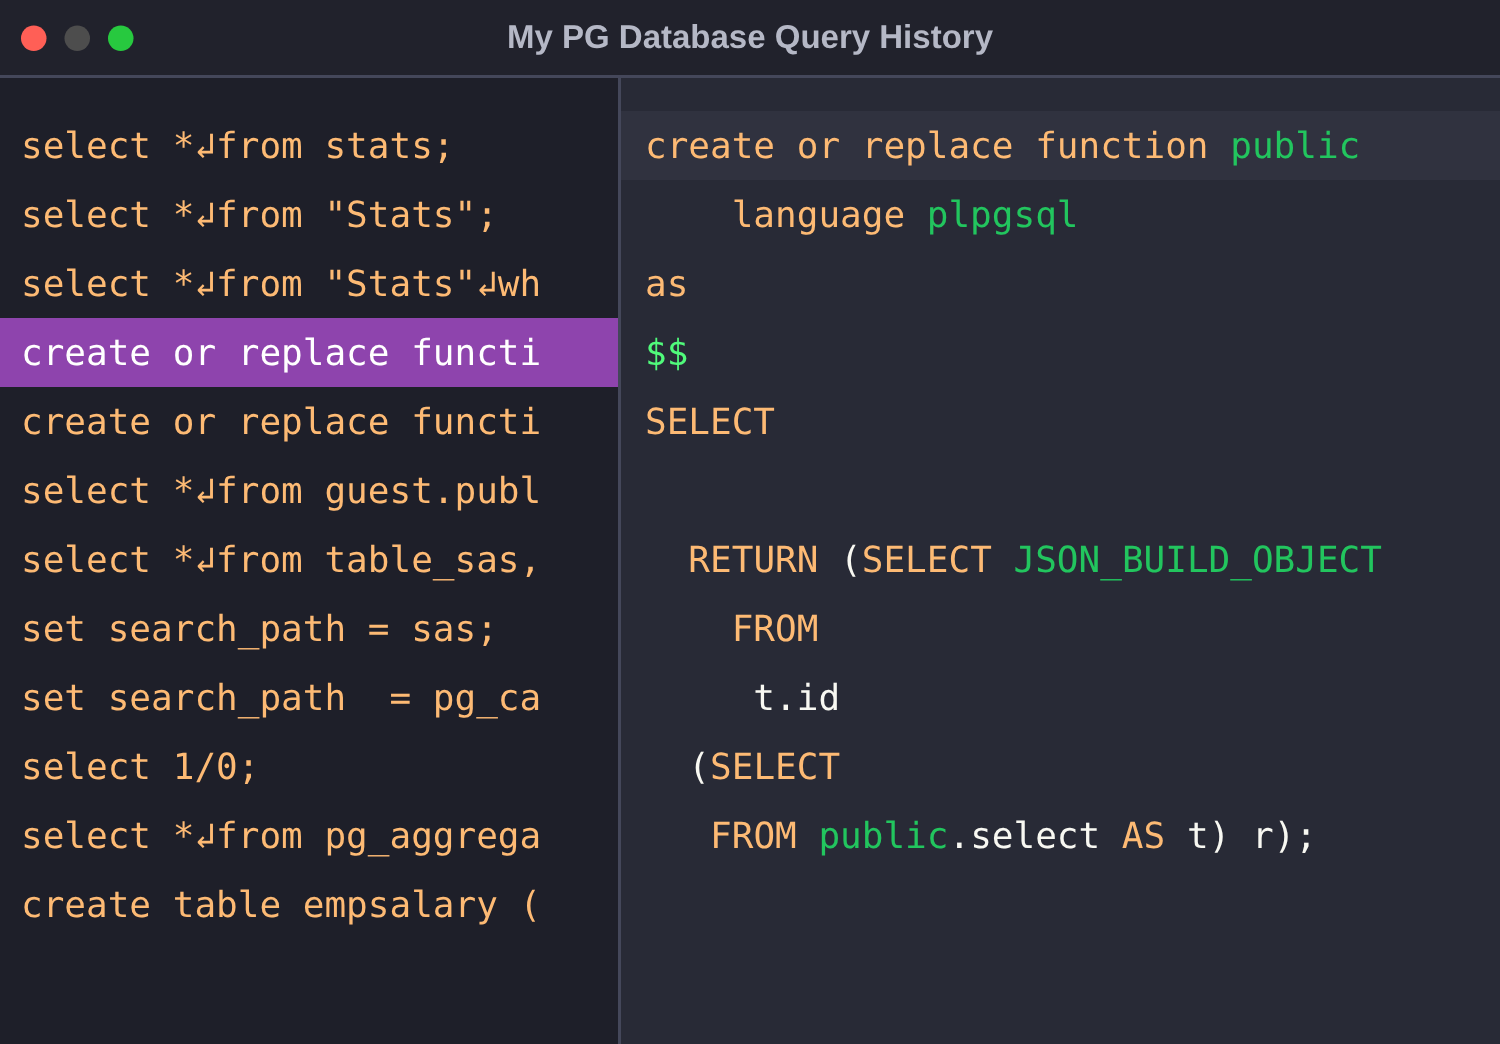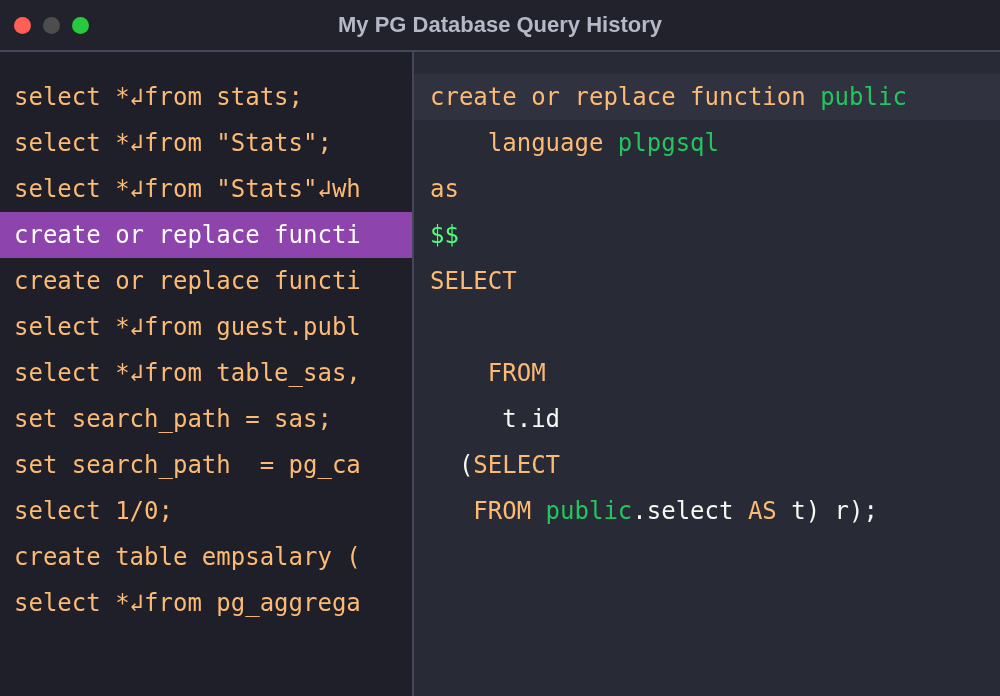--- a/index.html
+++ b/index.html
@@ -106,28 +106,29 @@
       <div class="history-item">select *↲from stats;</div>
       <div class="history-item">select *↲from "Stats";</div>
       <div class="history-item">select *↲from "Stats"↲wh</div>
       <div class="history-item selected">create or replace functi</div>
       <div class="history-item">create or replace functi</div>
       <div class="history-item">select *↲from guest.publ</div>
       <div class="history-item">select *↲from table_sas,</div>
       <div class="history-item">set search_path = sas;</div>
       <div class="history-item">set search_path  = pg_ca</div>
       <div class="history-item">select 1/0;</div>
+      <div class="history-item">select *↲from pg_aggrega</div>
       <div class="history-item">create table empsalary (</div>
-      <div class="history-item">select *↲from pg_aggrega</div>
     </div>
   <div class="detail" id="detail">
       <div class="code-line hl"><span class="kw">create or replace function </span><span class="id">public</span></div>
       <div class="code-line"><span class="pl">    </span><span class="kw">language </span><span class="id">plpgsql</span></div>
       <div class="code-line"><span class="kw">as</span></div>
       <div class="code-line"><span class="dol">$$</span></div>
       <div class="code-line"><span class="kw">SELECT</span></div>
       <div class="code-line"><span class="pl"> </span></div>
+      <div class="code-line"><span class="pl">  </span><span class="kw">RETURN </span><span class="pl">(</span><span class="kw">SELECT </span><span class="id">JSON_BUILD_OBJECT</span></div>
       <div class="code-line"><span class="pl">    </span><span class="kw">FROM</span></div>
       <div class="code-line"><span class="pl">     t.id</span></div>
       <div class="code-line"><span class="pl">  (</span><span class="kw">SELECT</span></div>
       <div class="code-line"><span class="pl">   </span><span class="kw">FROM </span><span class="id">public</span><span class="pl">.select </span><span class="kw">AS </span><span class="pl">t) r);</span></div>
     </div>
 </div>
 
 </body></html>

